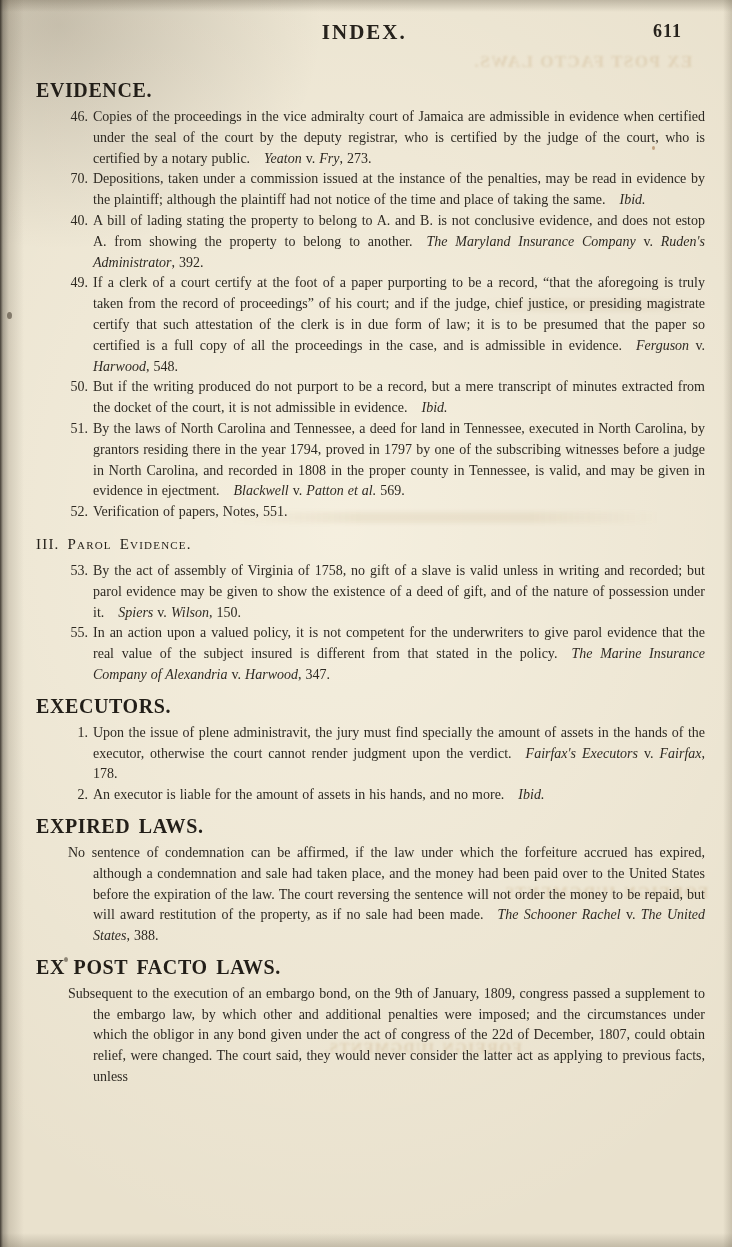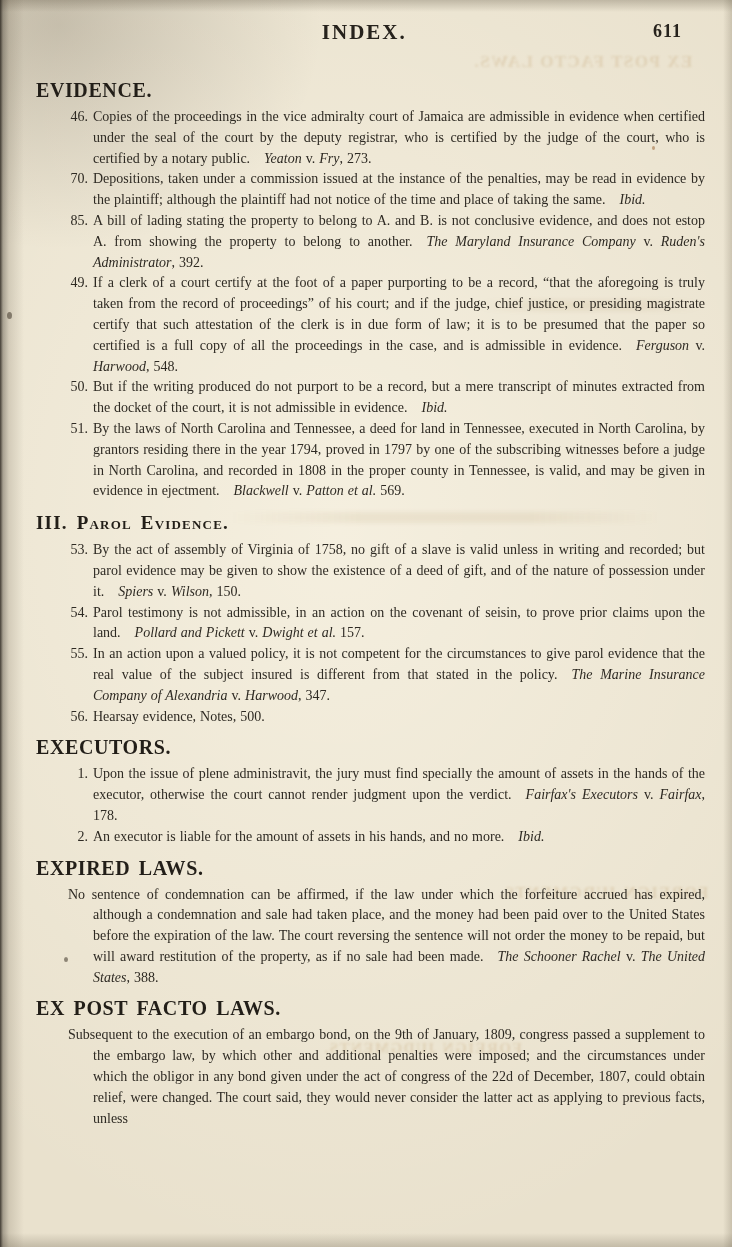--- a/index.html
+++ b/index.html
@@ -53,22 +53,22 @@
   .heading {
     font-size: 20px; font-weight: 700;
     line-height: 22px;
     letter-spacing: 0.6px;
     word-spacing: 3px;
     margin: 9px 0 6px;
     color: #221e18;
   }
   .heading.smallcaps {
     font-variant: small-caps;
-    font-size: 19px;
-    font-weight: 700;
+    font-size: 15px;
+    font-weight: 400;
     letter-spacing: 1.2px;
     margin: 10px 0 6px;
   }
   .entries { margin: 0; }
   .entry {
     margin: 0;
     padding-left: 57px;
     text-indent: -35px;
     text-align: justify;
     font-size: 14px;
@@ -138,41 +138,40 @@
   </div>
 
   <div class="content">
   <section class="index-section">
     <h2 class="heading">EVIDENCE.</h2>
     <div class="entries">
   <p class="entry"><span class="num">46.</span><span>Copies of the proceedings in the vice admiralty court of Jamaica are admissible in evidence when certified under the seal of the court by the deputy registrar, who is certified by the judge of the court, who is certified by a notary public. </span><i>Yeaton</i><span> v. </span><i>Fry</i><span>, 273.</span></p>
 
   <p class="entry"><span class="num">70.</span><span>Depositions, taken under a commission issued at the instance of the penalties, may be read in evidence by the plaintiff; although the plaintiff had not notice of the time and place of taking the same. </span><i>Ibid.</i></p>
 
-  <p class="entry"><span class="num">85.</span><span>A bill of lading stating the property to belong to A. and B. is not conclusive evidence, and does not estop A. from showing the property to belong to another. </span><i>The Maryland Insurance Company</i><span> v. </span><i>Ruden's Administrator</i><span>, 392.</span></p>
+  <p class="entry"><span class="num">40.</span><span>A bill of lading stating the property to belong to A. and B. is not conclusive evidence, and does not estop A. from showing the property to belong to another. </span><i>The Maryland Insurance Company</i><span> v. </span><i>Ruden's Administrator</i><span>, 392.</span></p>
 
   <p class="entry"><span class="num">49.</span><span>If a clerk of a court certify at the foot of a paper purporting to be a record, “that the aforegoing is truly taken from the record of proceedings” of his court; and if the judge, chief justice, or presiding magistrate certify that such attestation of the clerk is in due form of law; it is to be presumed that the paper so certified is a full copy of all the proceedings in the case, and is admissible in evidence. </span><i>Ferguson</i><span> v. </span><i>Harwood</i><span>, 548.</span></p>
 
   <p class="entry"><span class="num">50.</span><span>But if the writing produced do not purport to be a record, but a mere transcript of minutes extracted from the docket of the court, it is not admissible in evidence. </span><i>Ibid.</i></p>
 
   <p class="entry"><span class="num">51.</span><span>By the laws of North Carolina and Tennessee, a deed for land in Tennessee, executed in North Carolina, by grantors residing there in the year 1794, proved in 1797 by one of the subscribing witnesses before a judge in North Carolina, and recorded in 1808 in the proper county in Tennessee, is valid, and may be given in evidence in ejectment. </span><i>Blackwell</i><span> v. </span><i>Patton et al.</i><span> 569.</span></p>
 
+  <p class="entry"><span class="num">52.</span><span>Verification of papers, Notes, 551.</span></p>
 </div>
   </section>
 
   <section class="index-section">
     <h2 class="heading smallcaps">III. Parol Evidence.</h2>
     <div class="entries">
   <p class="entry"><span class="num">53.</span><span>By the act of assembly of Virginia of 1758, no gift of a slave is valid unless in writing and recorded; but parol evidence may be given to show the existence of a deed of gift, and of the nature of possession under it. </span><i>Spiers</i><span> v. </span><i>Wilson</i><span>, 150.</span></p>
 
-  <p class="entry"><span class="num">54.</span><span>Parol testimony is not admissible, in an action on the covenant of seisin, to prove prior claims upon the land. </span><i>Pollard and Pickett</i><span> v. </span><i>Dwight et al.</i><span> 157.</span></p>
 
-  <p class="entry"><span class="num">55.</span><span>In an action upon a valued policy, it is not competent for the circumstances to give parol evidence that the real value of the subject insured is different from that stated in the policy. </span><i>The Marine Insurance Company of Alexandria</i><span> v. </span><i>Harwood</i><span>, 347.</span></p>
+  <p class="entry"><span class="num">55.</span><span>In an action upon a valued policy, it is not competent for the underwriters to give parol evidence that the real value of the subject insured is different from that stated in the policy. </span><i>The Marine Insurance Company of Alexandria</i><span> v. </span><i>Harwood</i><span>, 347.</span></p>
 
-  <p class="entry"><span class="num">56.</span><span>Hearsay evidence, Notes, 500.</span></p>
 </div>
   </section>
 
   <section class="index-section">
     <h2 class="heading">EXECUTORS.</h2>
     <div class="entries">
   <p class="entry"><span class="num">1.</span><span>Upon the issue of plene administravit, the jury must find specially the amount of assets in the hands of the executor, otherwise the court cannot render judgment upon the verdict. </span><i>Fairfax's Executors</i><span> v. </span><i>Fairfax</i><span>, 178.</span></p>
 
   <p class="entry"><span class="num">2.</span><span>An executor is liable for the amount of assets in his hands, and no more. </span><i>Ibid.</i></p>
 </div>

